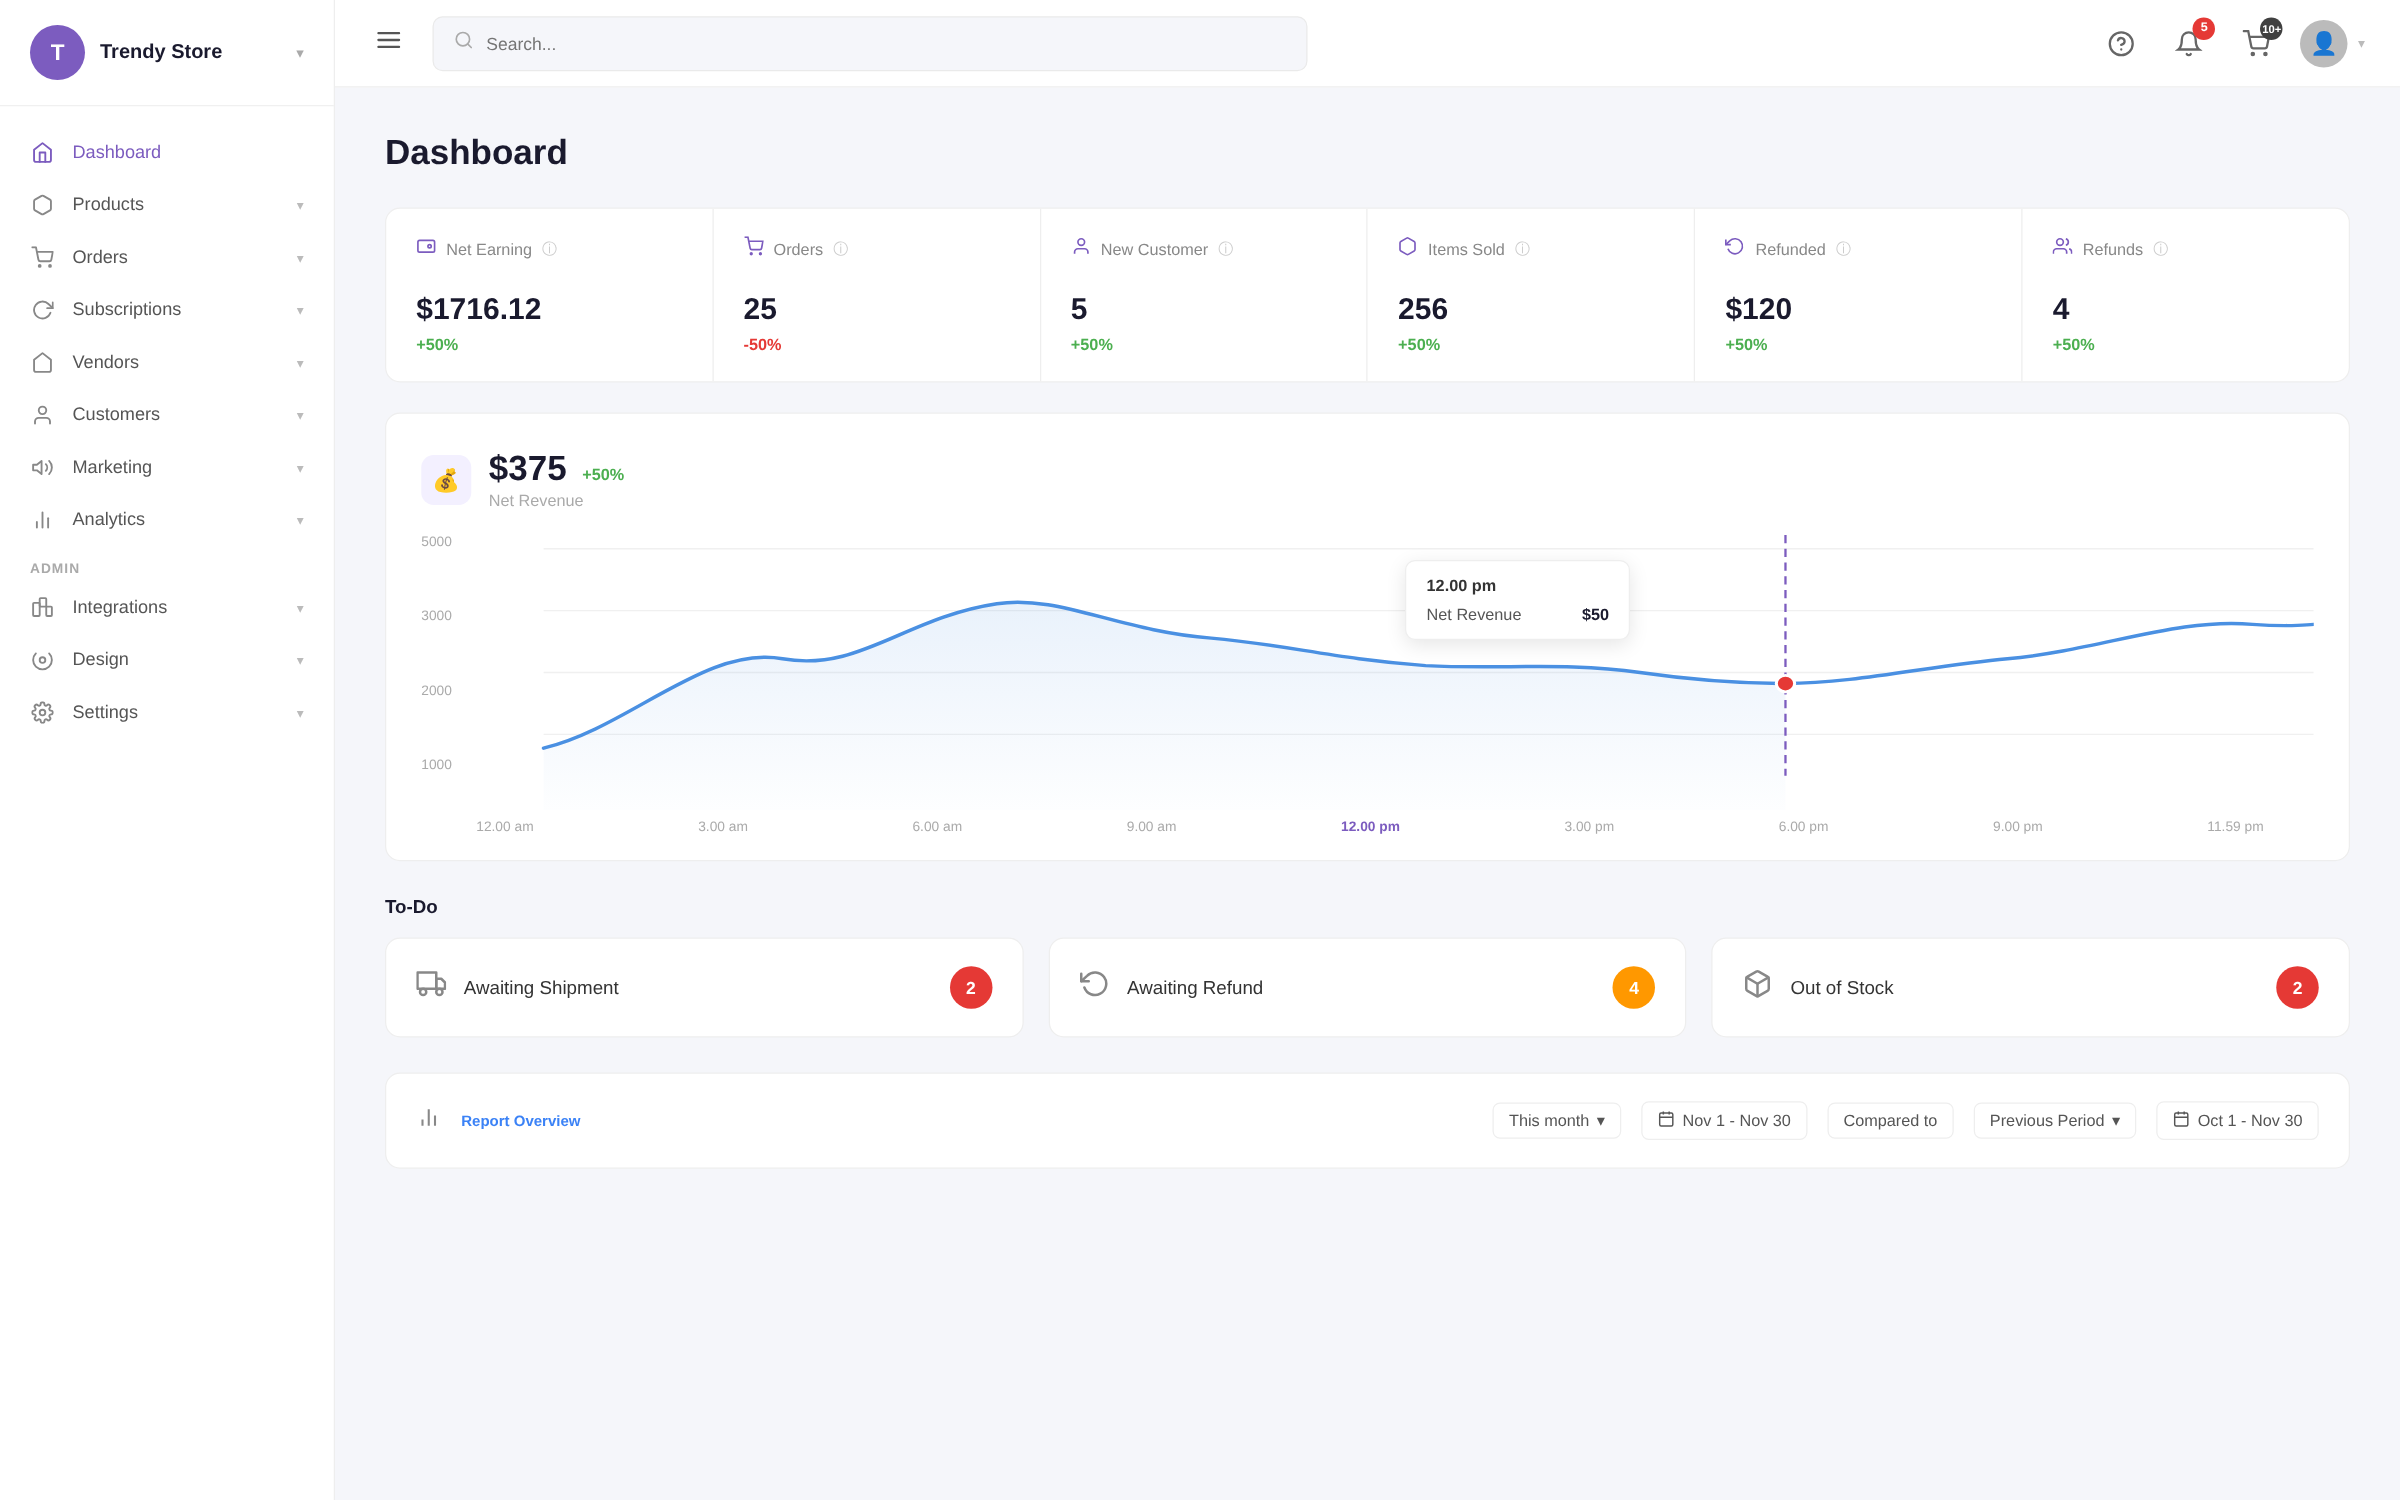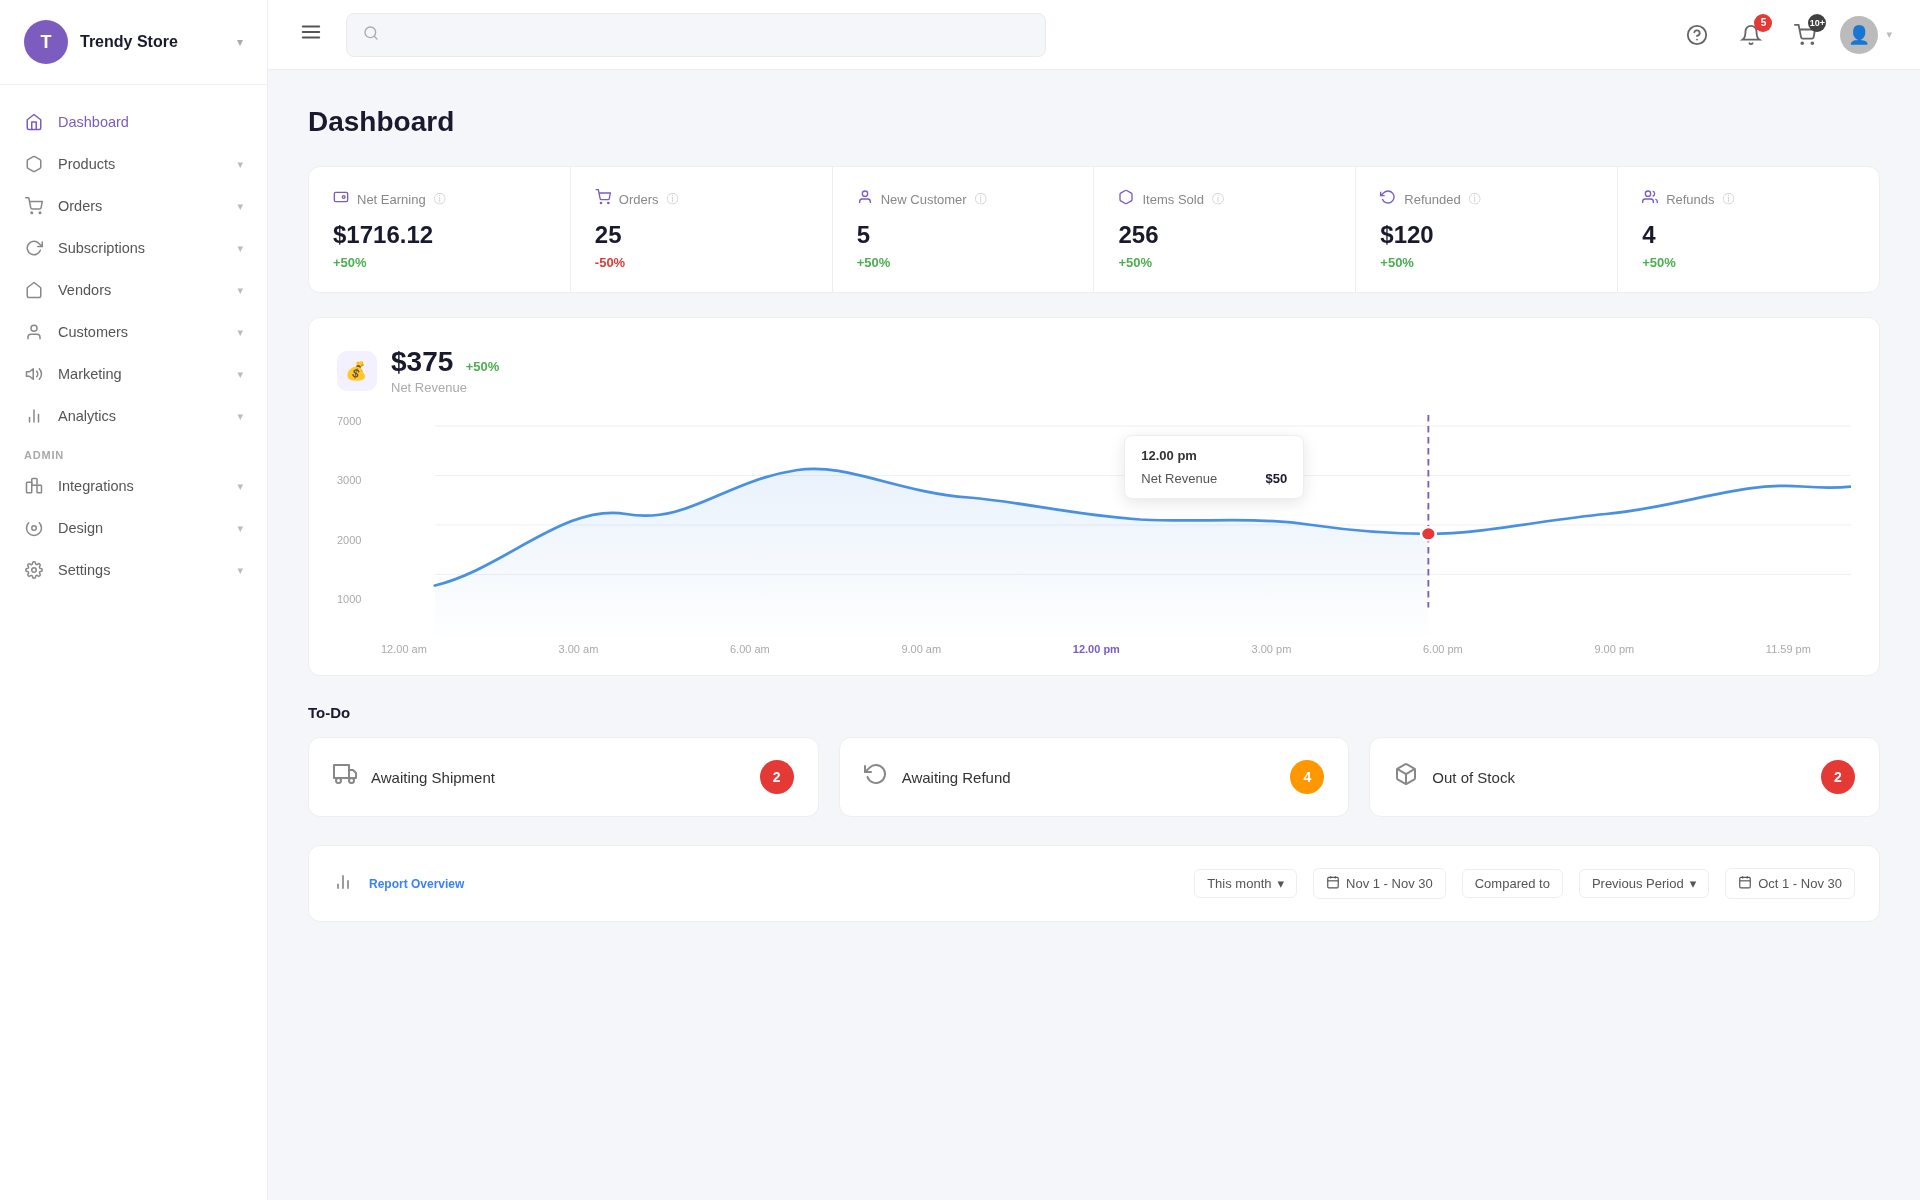--- a/index.html
+++ b/index.html
@@ -219,21 +219,21 @@
       flex: 1;
       padding: 22px 24px;
       border-right: 1px solid #eee;
       min-width: 0;
     }
     .stat-card:last-child { border-right: none; }
     .stat-header {
       display: flex;
       align-items: center;
       gap: 8px;
-      margin-bottom: 12px;
+      margin-bottom: 24px;
       color: #888;
       font-size: 13px;
     }
     .stat-icon { font-size: 16px; }
     .stat-value {
       font-size: 24px;
       font-weight: 700;
       color: #1a1a2e;
       margin-bottom: 6px;
     }
@@ -552,20 +552,21 @@
           <line x1="3" y1="18" x2="21" y2="18"></line>
         </svg>
     </div>
     <div class="search-bar">
       <span class="search-icon">
         <svg width="16" height="16" viewBox="0 0 24 24" fill="none" stroke="#aaa" stroke-width="2" stroke-linecap="round">
             <circle cx="11" cy="11" r="8"></circle>
             <line x1="21" y1="21" x2="16.65" y2="16.65"></line>
           </svg>
       </span>
+      <input class="search-input" type="text" placeholder="Search..." style="">
     </div>
     <div class="topbar-actions">
       <div class="topbar-icon-btn">
         <svg width="22" height="22" viewBox="0 0 24 24" fill="none" stroke="#666" stroke-width="2" stroke-linecap="round">
             <circle cx="12" cy="12" r="10"></circle>
             <path d="M9.09 9a3 3 0 0 1 5.83 1c0 2-3 3-3 3"></path>
             <line x1="12" y1="17" x2="12.01" y2="17"></line>
           </svg>
       </div>
       <div class="topbar-icon-btn" style="position:relative">
@@ -695,21 +696,21 @@
           <div>
             <span class="chart-value">$375</span>
             <span class="chart-change">+50%</span>
           </div>
           <div class="chart-subtitle">Net Revenue</div>
         </div>
       </div>
       <div class="chart-area">
         
         <div class="y-axis-labels">
-          <span>7000</span>
+          <span>5000</span>
           <span>3000</span>
           <span>2000</span>
           <span>1000</span>
         </div>
         
         <svg class="chart-svg" viewBox="0 0 1200 200" preserveAspectRatio="none" style="padding-left:44px; padding-right:0">
 
           <line x1="44" y1="10" x2="1200" y2="10" stroke="#f0f0f0" stroke-width="1"></line>
           <line x1="44" y1="55" x2="1200" y2="55" stroke="#f0f0f0" stroke-width="1"></line>
           <line x1="44" y1="100" x2="1200" y2="100" stroke="#f0f0f0" stroke-width="1"></line>

